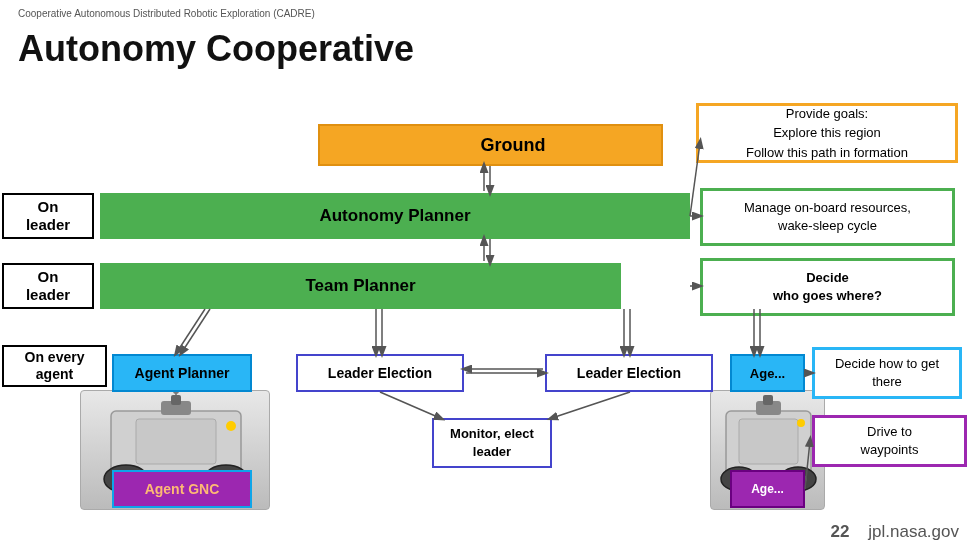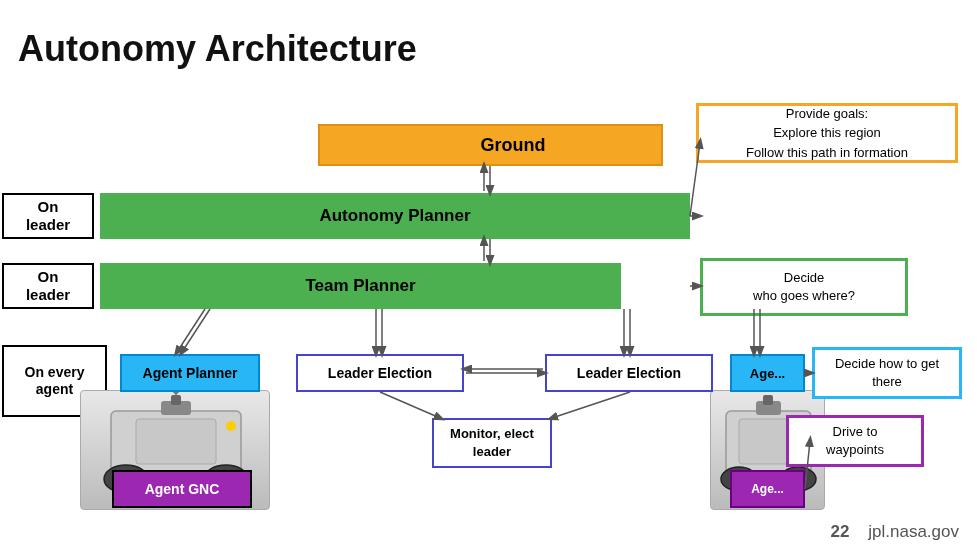--- a/index.html
+++ b/index.html
@@ -110,21 +110,20 @@
       width: 140px;
       height: 38px;
       background: #29b6f6;
       border: 2px solid #0288d1;
       display: flex;
       align-items: center;
       justify-content: center;
       font-size: 14px;
       font-weight: bold;
       color: #000;
-      margin-left: 8px;
     }
     .leader-election-box1 {
       position: absolute;
       top: 354px;
       left: 296px;
       width: 168px;
       height: 38px;
       background: #fff;
       border: 2px solid #4444cc;
       display: flex;
@@ -166,27 +165,27 @@
     }
 
     
     .agent-gnc-box {
       position: absolute;
       top: 470px;
       left: 112px;
       width: 140px;
       height: 38px;
       background: #9c27b0;
-      border: 2px solid #000000;
-      display: flex;
-      align-items: center;
-      justify-content: center;
-      font-size: 14px;
-      font-weight: bold;
-      color: #ffffff;
+      border: 2px solid #0ea5e9;
+      display: flex;
+      align-items: center;
+      justify-content: center;
+      font-size: 14px;
+      font-weight: bold;
+      color: #fdba74;
     }
     .agent-gnc-right-box {
       position: absolute;
       top: 470px;
       left: 730px;
       width: 75px;
       height: 38px;
       background: #9c27b0;
       border: 2px solid #6a0080;
       display: flex;
@@ -244,53 +243,54 @@
       justify-content: center;
       font-size: 14px;
       color: #000;
       text-align: center;
       line-height: 1.4;
     }
     .decide-where-box {
       position: absolute;
       top: 258px;
       left: 700px;
-      width: 208px;
+      width: 255px;
       height: 58px;
       background: #fff;
       border: 3px solid #4caf50;
       display: flex;
       align-items: center;
       justify-content: center;
       font-size: 14px;
       color: #000;
       text-align: center;
       line-height: 1.4;
+      font-weight: bold;
     }
     .decide-get-there-box {
       position: absolute;
       top: 347px;
       left: 812px;
       width: 150px;
       height: 52px;
       background: #fff;
       border: 3px solid #29b6f6;
       display: flex;
       align-items: center;
       justify-content: center;
       font-size: 13px;
       color: #000;
       text-align: center;
       line-height: 1.4;
     }
     .drive-waypoints-box {
       position: absolute;
       top: 415px;
-      left: 786px;
-      width: 138px;
+      left: 812px;
+      width: 155px;
       height: 52px;
       background: #fff;
       border: 3px solid #9c27b0;
       display: flex;
       align-items: center;
       justify-content: center;
       font-size: 13px;
       color: #000;
       text-align: center;
       line-height: 1.4;
@@ -343,41 +343,42 @@
       top: 263px;
       left: 2px;
       width: 92px;
       height: 46px;
     }
     .on-every-agent-box {
       position: absolute;
       top: 345px;
       left: 2px;
       width: 105px;
-      height: 72px;
+      height: 42px;
     }
 
     .footer {
       position: absolute;
       bottom: 8px;
       right: 18px;
       font-size: 17px;
       color: #555;
     }
     .footer-page {
       font-weight: bold;
     }
   </style>
 </head>
 <body>
 
 <div class="slide">
 
-
-  <div class="main-title">Autonomy Architecture</div>
+  <div class="top-bar">Cooperative Autonomous Distributed Robotic Exploration (CADRE)</div>
+
+  <div class="main-title">Autonomy Cooperative</div>
 
   <div class="label-box on-leader-box1" style="font-size:15px;line-height:1.2;text-align:center;">On<br>leader</div>
 
   <div class="label-box on-leader-box2" style="font-size:15px;line-height:1.2;text-align:center;">On<br>leader</div>
 
   <div class="label-box on-every-agent-box" style="font-size:14px;line-height:1.2;text-align:center;">On every<br>agent</div>
 
   <div class="ground-box">Ground</div>
 
   <div class="strategic-bar">Autonomy Planner</div>
@@ -430,20 +431,21 @@
   <div class="agent-box-right" style="font-size:13px;font-weight:bold;">Age...</div>
 
   <div class="agent-gnc-box">Agent GNC</div>
 
   <div class="agent-gnc-right-box" style="font-size:12px;">Age...</div>
 
   <div class="monitor-box" style="font-size:13px;text-align:center;line-height:1.4;font-weight:bold;">Monitor, elect<br>leader</div>
 
   <div class="provide-goals-box" style="font-size:13px;line-height:1.5;text-align:center;">Provide goals:<br>Explore this region<br>Follow this path in formation</div>
 
+  <div class="manage-resources-box" style="font-size:13px;text-align:center;line-height:1.4;">Manage on-board resources,<br>wake-sleep cycle</div>
 
   <div class="decide-where-box" style="font-size:13px;text-align:center;line-height:1.4;">Decide<br>who goes where?</div>
 
   <div class="decide-get-there-box" style="font-size:13px;text-align:center;line-height:1.4;">Decide how to get<br>there</div>
 
   <div class="drive-waypoints-box" style="font-size:13px;text-align:center;line-height:1.4;">Drive to<br>waypoints</div>
 
   <svg class="arrows-svg">
     <defs>
       <marker id="arrowhead-down" markerWidth="8" markerHeight="6" refX="4" refY="3" orient="auto">

